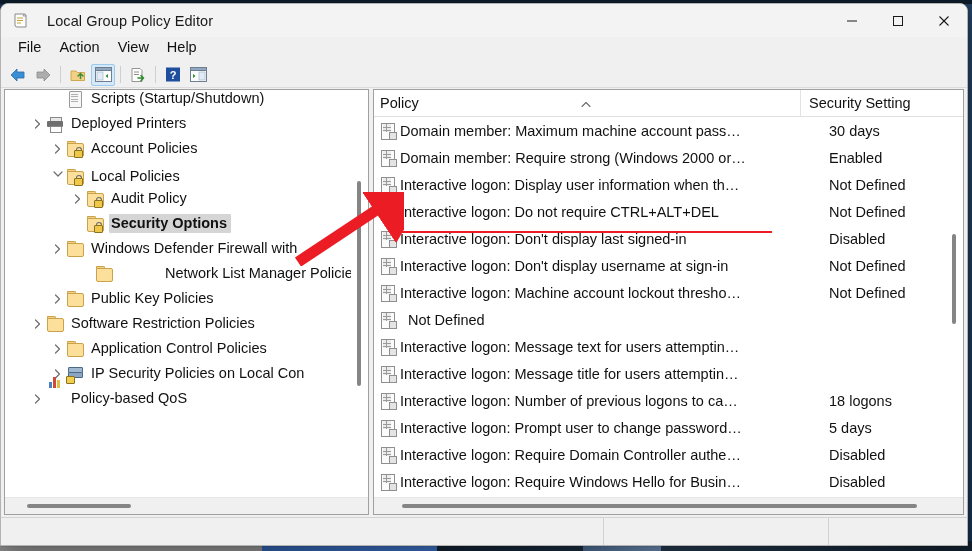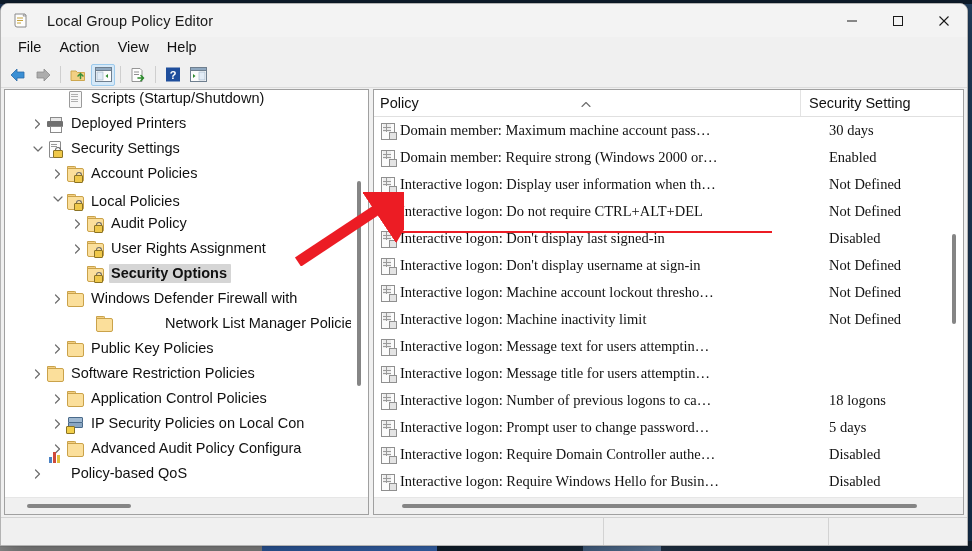--- a/index.html
+++ b/index.html
@@ -290,21 +290,20 @@
     font-size: 14.5px;
     color: #111;
     padding-left: 8px;
     height: 26px;
     line-height: 26px;
   }
   .list-body {
     flex: 1 1 auto;
     position: relative;
     overflow: hidden;
-    font-family: Liberation Serif, serif;
   }
   .list-row {
     height: 27px;
     display: flex;
     align-items: center;
     white-space: nowrap;
     font-size: 14.5px;
     color: #111;
   }
   .policy-icon {
@@ -522,32 +521,20 @@
             </div>
             <div class="tree-row" style="padding-left: 24px;">
               <span class="twisty">
                 <svg width="9" height="12" viewBox="0 0 9 12">
                   <path d="M2.5 2 L6.5 6 L2.5 10" fill="none" stroke="currentColor" stroke-width="1.2" stroke-linecap="round" stroke-linejoin="round"></path>
                 </svg>
               </span>
               <span class="tree-icon"><span class="ico-printer"><span class="top"></span><span class="mid"></span><span class="bot"></span></span></span>
               <span class="tree-label">Deployed Printers</span>
             </div>
-            <div class="tree-row" style="padding-left: 24px;">
-              <span class="twisty">
-                <svg width="12" height="9" viewBox="0 0 12 9">
-                  <path d="M2 3 L6 7 L10 3" fill="none" stroke="currentColor" stroke-width="1.2" stroke-linecap="round" stroke-linejoin="round"></path>
-                </svg>
-              </span>
-              <span class="tree-icon"><span class="ico-secset"><span class="doc"></span><span class="ln" style="top:4px"></span><span class="ln" style="top:6.5px"></span><span class="lock">
-                    <span class="shackle"></span>
-                    <span class="bodyb"></span>
-                  </span></span></span>
-              <span class="tree-label">Security Settings</span>
-            </div>
             <div class="tree-row" style="padding-left: 44px;">
               <span class="twisty">
                 <svg width="9" height="12" viewBox="0 0 9 12">
                   <path d="M2.5 2 L6.5 6 L2.5 10" fill="none" stroke="currentColor" stroke-width="1.2" stroke-linecap="round" stroke-linejoin="round"></path>
                 </svg>
               </span>
               <span class="tree-icon"><span class="ico-folder-lock"><span class="f-tab"></span><span class="f-body"></span><span class="f-lock">
                     <span class="shackle"></span>
                     <span class="bodyb"></span>
                   </span></span></span>
@@ -569,32 +556,20 @@
               <span class="twisty">
                 <svg width="9" height="12" viewBox="0 0 9 12">
                   <path d="M2.5 2 L6.5 6 L2.5 10" fill="none" stroke="currentColor" stroke-width="1.2" stroke-linecap="round" stroke-linejoin="round"></path>
                 </svg>
               </span>
               <span class="tree-icon"><span class="ico-folder-lock"><span class="f-tab"></span><span class="f-body"></span><span class="f-lock">
                     <span class="shackle"></span>
                     <span class="bodyb"></span>
                   </span></span></span>
               <span class="tree-label">Audit Policy</span>
-            </div>
-            <div class="tree-row" style="padding-left: 64px;">
-              <span class="twisty">
-                <svg width="9" height="12" viewBox="0 0 9 12">
-                  <path d="M2.5 2 L6.5 6 L2.5 10" fill="none" stroke="currentColor" stroke-width="1.2" stroke-linecap="round" stroke-linejoin="round"></path>
-                </svg>
-              </span>
-              <span class="tree-icon"><span class="ico-folder-lock"><span class="f-tab"></span><span class="f-body"></span><span class="f-lock">
-                    <span class="shackle"></span>
-                    <span class="bodyb"></span>
-                  </span></span></span>
-              <span class="tree-label">User Rights Assignment</span>
             </div>
             <div class="tree-row selected" style="padding-left: 64px; font-weight: bold;">
               <span class="twisty"></span>
               <span class="tree-icon"><span class="ico-folder-lock"><span class="f-tab"></span><span class="f-body"></span><span class="f-lock">
                     <span class="shackle"></span>
                     <span class="bodyb"></span>
                   </span></span></span>
               <span class="tree-label">Security Options</span>
             </div>
             <div class="tree-row" style="padding-left: 44px;">
@@ -639,29 +614,20 @@
               <span class="tree-label">Application Control Policies</span>
             </div>
             <div class="tree-row" style="padding-left: 44px;">
               <span class="twisty">
                 <svg width="9" height="12" viewBox="0 0 9 12">
                   <path d="M2.5 2 L6.5 6 L2.5 10" fill="none" stroke="currentColor" stroke-width="1.2" stroke-linecap="round" stroke-linejoin="round"></path>
                 </svg>
               </span>
               <span class="tree-icon"><span class="ico-ipsec"><span class="s1"></span><span class="s2"></span><span class="dot"></span></span></span>
               <span class="tree-label">IP Security Policies on Local Con</span>
-            </div>
-            <div class="tree-row" style="padding-left: 44px;">
-              <span class="twisty">
-                <svg width="9" height="12" viewBox="0 0 9 12">
-                  <path d="M2.5 2 L6.5 6 L2.5 10" fill="none" stroke="currentColor" stroke-width="1.2" stroke-linecap="round" stroke-linejoin="round"></path>
-                </svg>
-              </span>
-              <span class="tree-icon"><span class="ico-folder"><span class="f-tab"></span><span class="f-body"></span></span></span>
-              <span class="tree-label">Advanced Audit Policy Configurа</span>
             </div>
             <div class="tree-row" style="padding-left: 24px;">
               <span class="twisty">
                 <svg width="9" height="12" viewBox="0 0 9 12">
                   <path d="M2.5 2 L6.5 6 L2.5 10" fill="none" stroke="currentColor" stroke-width="1.2" stroke-linecap="round" stroke-linejoin="round"></path>
                 </svg>
               </span>
               <span class="tree-icon"><span class="ico-qos"><span class="b b1"></span><span class="b b2"></span><span class="b b3"></span></span></span>
               <span class="tree-label">Policy-based QoS</span>
             </div>
@@ -755,21 +721,20 @@
               </span>
               <span class="cell-policy">Interactive logon: Machine account lockout thresho…</span>
               <span class="cell-setting">Not Defined</span>
             </div>
             <div class="list-row">
               <span class="policy-icon">
                 <span class="pg"></span>
                 <span class="grid"></span>
                 <span class="fold"></span>
               </span>
-              <span class="cell-policy">Interactive logon: Machine inactivity limit</span>
               <span class="cell-setting">Not Defined</span>
             </div>
             <div class="list-row">
               <span class="policy-icon">
                 <span class="pg"></span>
                 <span class="grid"></span>
                 <span class="fold"></span>
               </span>
               <span class="cell-policy">Interactive logon: Message text for users attemptin…</span>
               <span class="cell-setting"></span>

